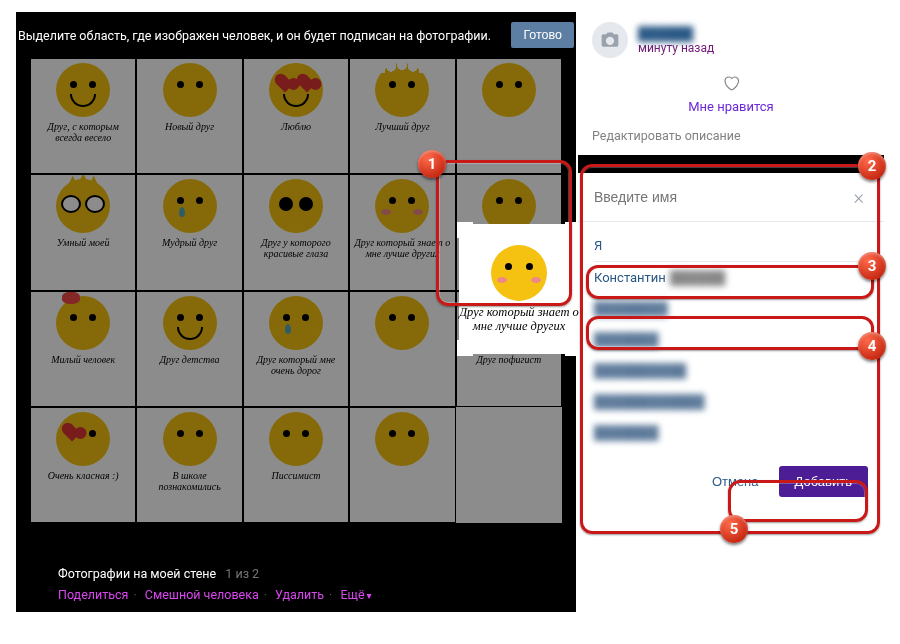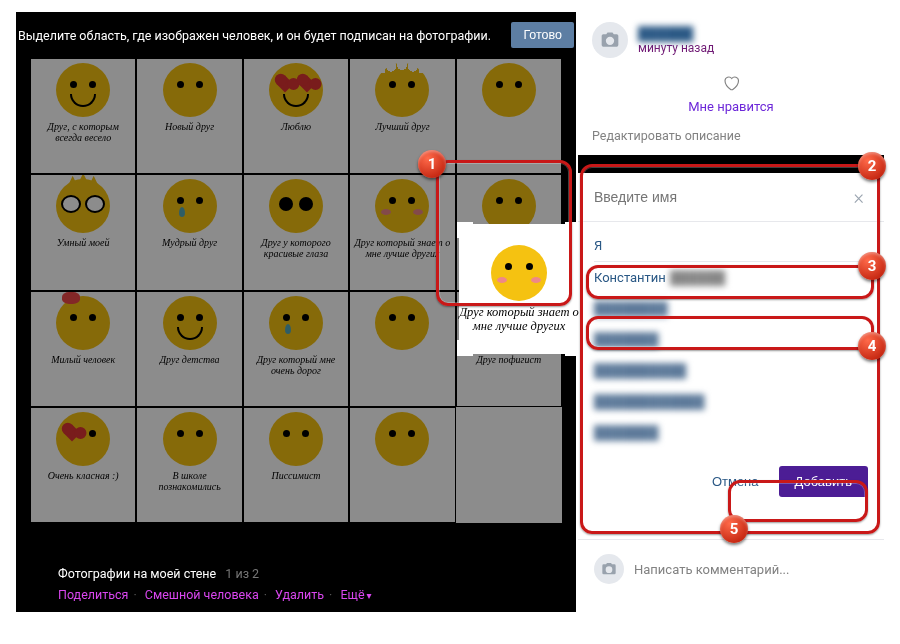--- a/index.html
+++ b/index.html
@@ -300,28 +300,20 @@
     <div class="sugg bl">██████████</div>
     <div class="sugg bl">████████████</div>
     <div class="sugg bl">███████</div>
   </div>
 
   <div class="btn-row">
     <button class="cancel-btn">Отмена</button>
     <button class="add-btn">Добавить</button>
   </div>
 
-  <div class="comment-row">
-    <div class="cavatar">
-      <svg width="16" height="16" viewBox="0 0 24 24">
-          <path d="M9 3l-1.5 2H4a2 2 0 00-2 2v11a2 2 0 002 2h16a2 2 0 002-2V7a2 2 0 00-2-2h-3.5L15 3H9zm3 5a5 5 0 110 10 5 5 0 010-10z"></path>
-        </svg>
-    </div>
-    <span>Написать комментарий...</span>
-  </div>
 </div>
 
 <div class="hl" style="left:436px; top:160px; width:136px; height:146px;"></div>
 <div class="badge" style="left:418px; top:150px;">1</div>
 
 <div class="hl" style="left:580px; top:164px; width:300px; height:370px;"></div>
 <div class="badge" style="left:858px; top:152px;">2</div>
 
 <div class="hl" style="left:586px; top:265px; width:288px; height:34px;"></div>
 <div class="badge" style="left:858px; top:252px;">3</div>

